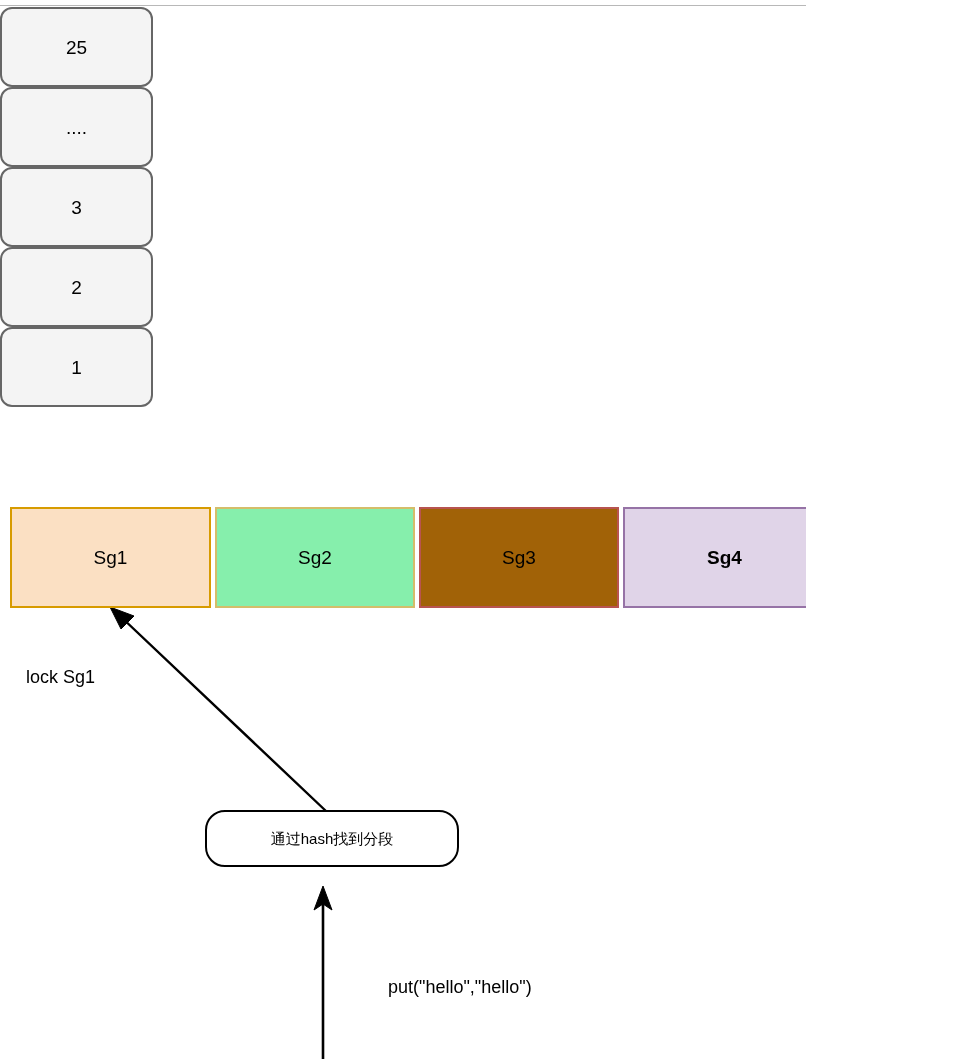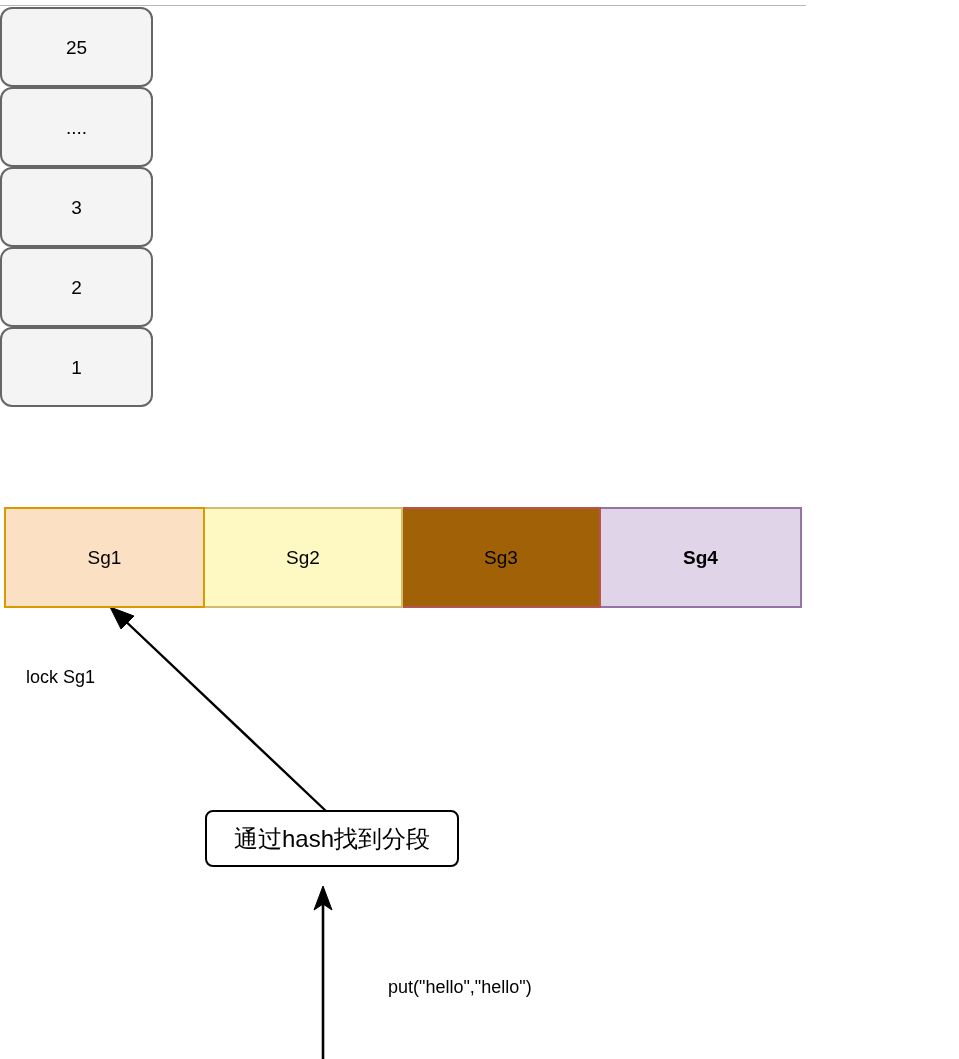--- a/index.html
+++ b/index.html
@@ -66,20 +66,21 @@
     box-sizing: border-box;
     height: 101px;
     display: flex;
     align-items: center;
     justify-content: center;
     font-size: 19px;
     color: #000000;
     border-style: solid;
     border-width: 2px;
     margin-right: -2px;
+    margin-left: 6px;
   }
   .segment:last-child { margin-right: 0; font-weight: bold; }
 
   
   .label {
     position: absolute;
     font-size: 18px;
     color: #000000;
     white-space: nowrap;
     line-height: 1;
@@ -91,25 +92,25 @@
   
   .callout {
     position: absolute;
     left: 205px;
     top: 810px;
     width: 254px;
     height: 57px;
     box-sizing: border-box;
     background: #ffffff;
     border: 2.6px solid #000000;
-    border-radius: 8px;
+    border-radius: 20px;
     display: flex;
     align-items: center;
     justify-content: center;
-    font-size: 24px;
+    font-size: 15px;
     color: #000000;
     line-height: 1;
     z-index: 3;
   }
 
   
   .arrows {
     position: absolute;
     left: 0;
     top: 0;
@@ -141,21 +142,21 @@
     </div>
     <div class="stack-cell" style="background: rgb(244, 244, 244); border-color: rgb(102, 102, 102);">
       <span>1</span>
     </div>
   </div>
 
   <div class="segbar">
     <div class="segment" id="seg0" style="width: 201px; background: rgb(251, 224, 195); border-color: rgb(215, 155, 0); z-index: 10;">
       <span>Sg1</span>
     </div>
-    <div class="segment" id="seg1" style="width: 200px; background: #fef9c3; border-color: rgb(212, 189, 106); z-index: 9;">
+    <div class="segment" id="seg1" style="width: 200px; background: #86efac; border-color: rgb(212, 189, 106); z-index: 9;">
       <span>Sg2</span>
     </div>
     <div class="segment" id="seg2" style="width: 200px; background: #a16207; border-color: rgb(184, 84, 80); z-index: 8;">
       <span>Sg3</span>
     </div>
     <div class="segment" id="seg3" style="width: 203px; background: rgb(224, 212, 232); border-color: rgb(150, 115, 166); z-index: 7;">
       <span>Sg4</span>
     </div>
   </div>
 

